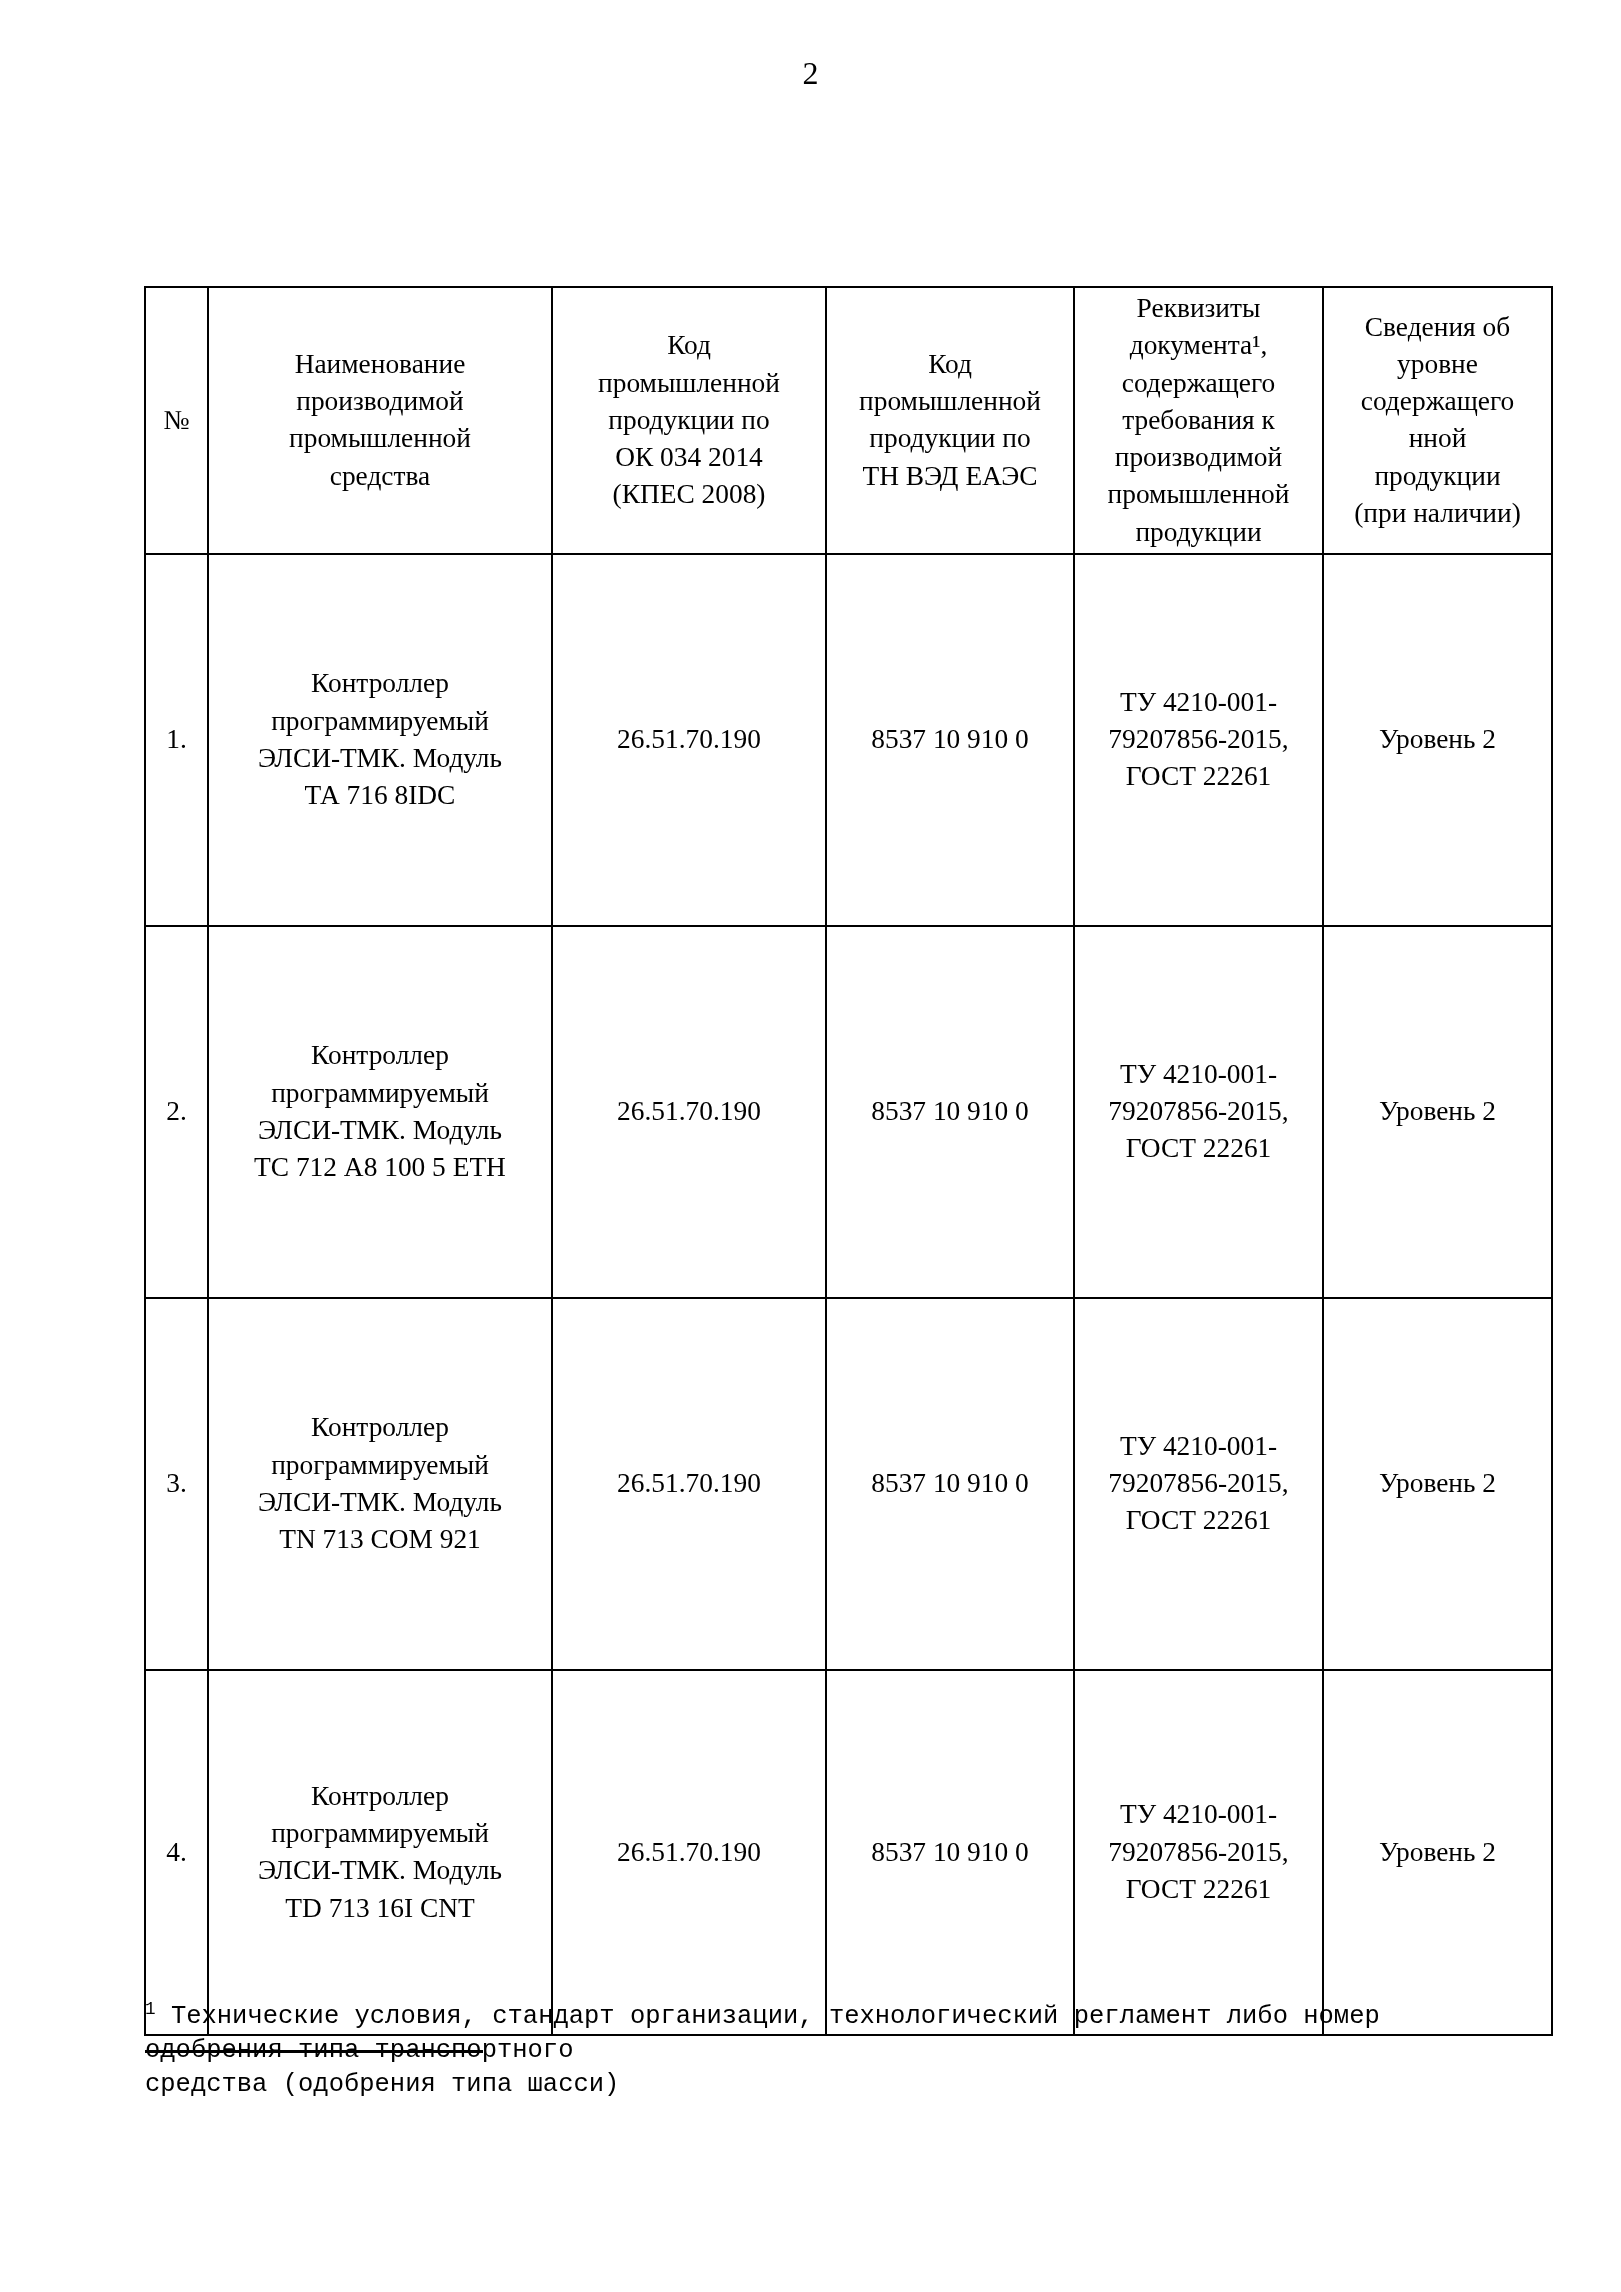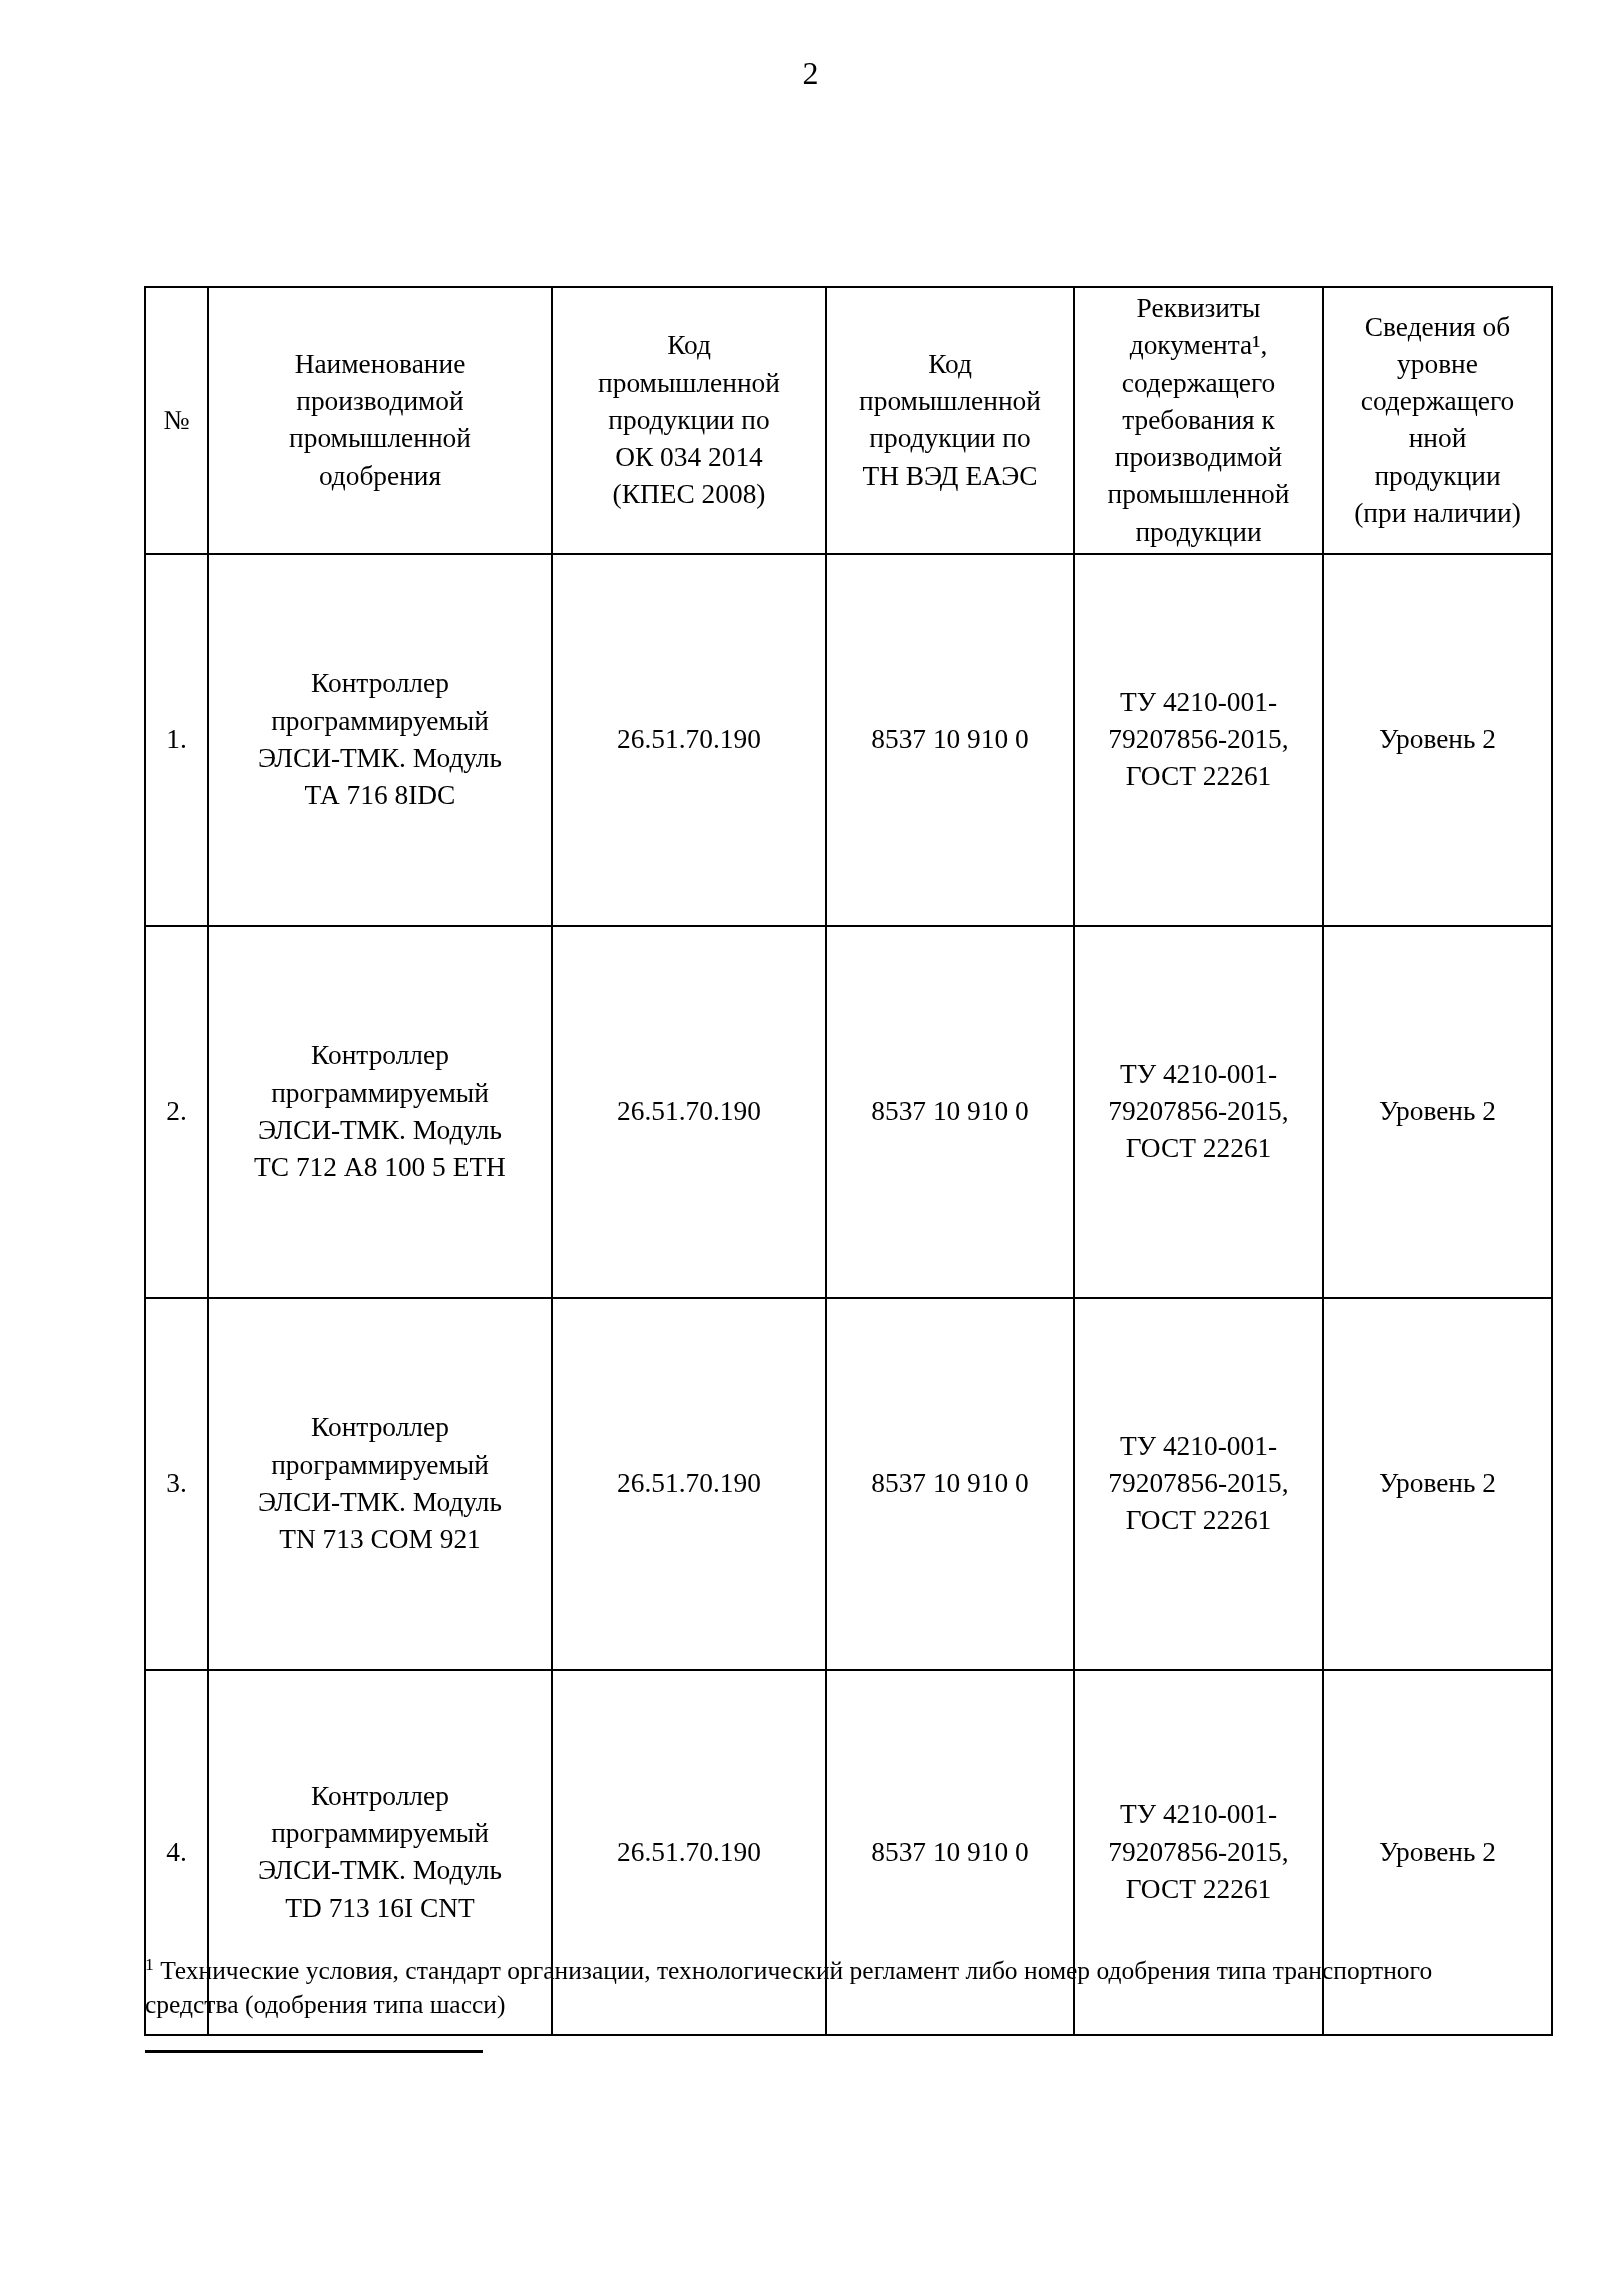--- a/index.html
+++ b/index.html
@@ -53,24 +53,25 @@
     position: absolute;
     left: 145px;
     top: 2050px;
     width: 338px;
     height: 2.9px;
     background: #000000;
   }
   .footnote {
     position: absolute;
     left: 145px;
-    top: 1954px;
+    top: 2000px;
     width: 1382px;
     font-size: 25.5px;
     line-height: 1.33;
+    font-family: Liberation Mono, monospace;
   }
   .footnote sup {
     font-size: 17.6px;
     line-height: 0;
   }
   .footnote .footnote-body {
     white-space: pre-line;
   }
 </style>
 </head>
@@ -88,21 +89,21 @@
       <col style="width:248px">
       <col style="width:249px">
       <col style="width:229px">
     </colgroup>
     <thead>
       <tr>
           <th>№</th>
           <th>Наименование
 производимой
 промышленной
-одобрения</th>
+средства</th>
           <th>Код
 промышленной
 продукции по
 ОК 034 2014
 (КПЕС 2008)</th>
           <th>Код
 промышленной
 продукции по
 ТН ВЭД ЕАЭС</th>
           <th>Реквизиты

